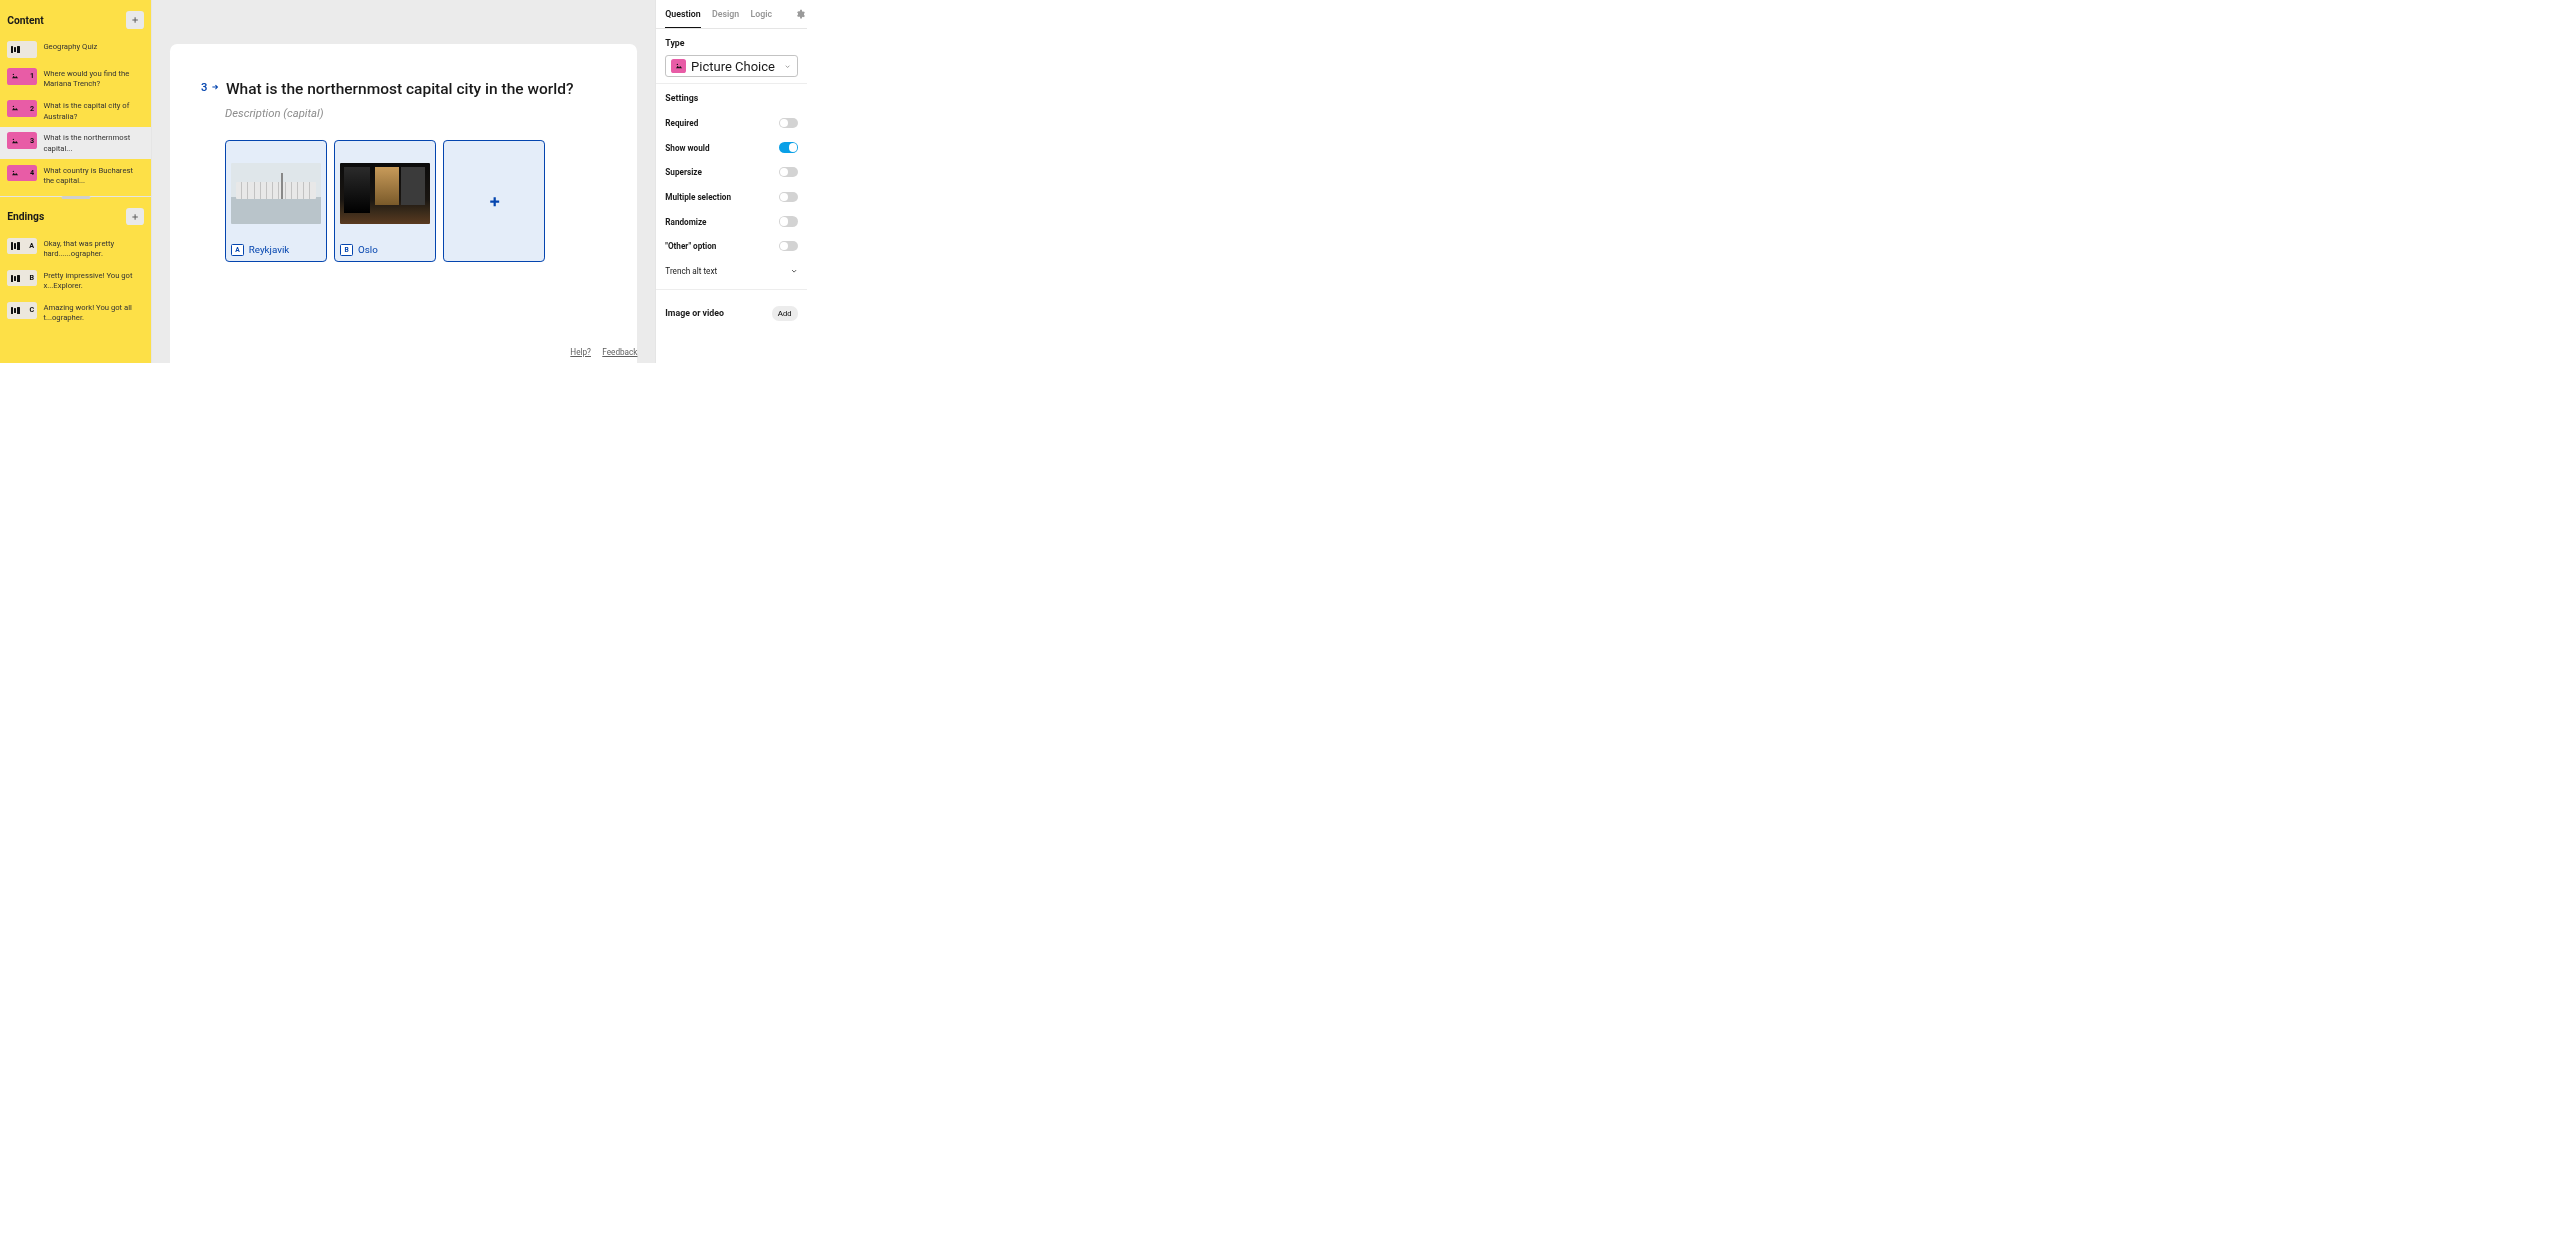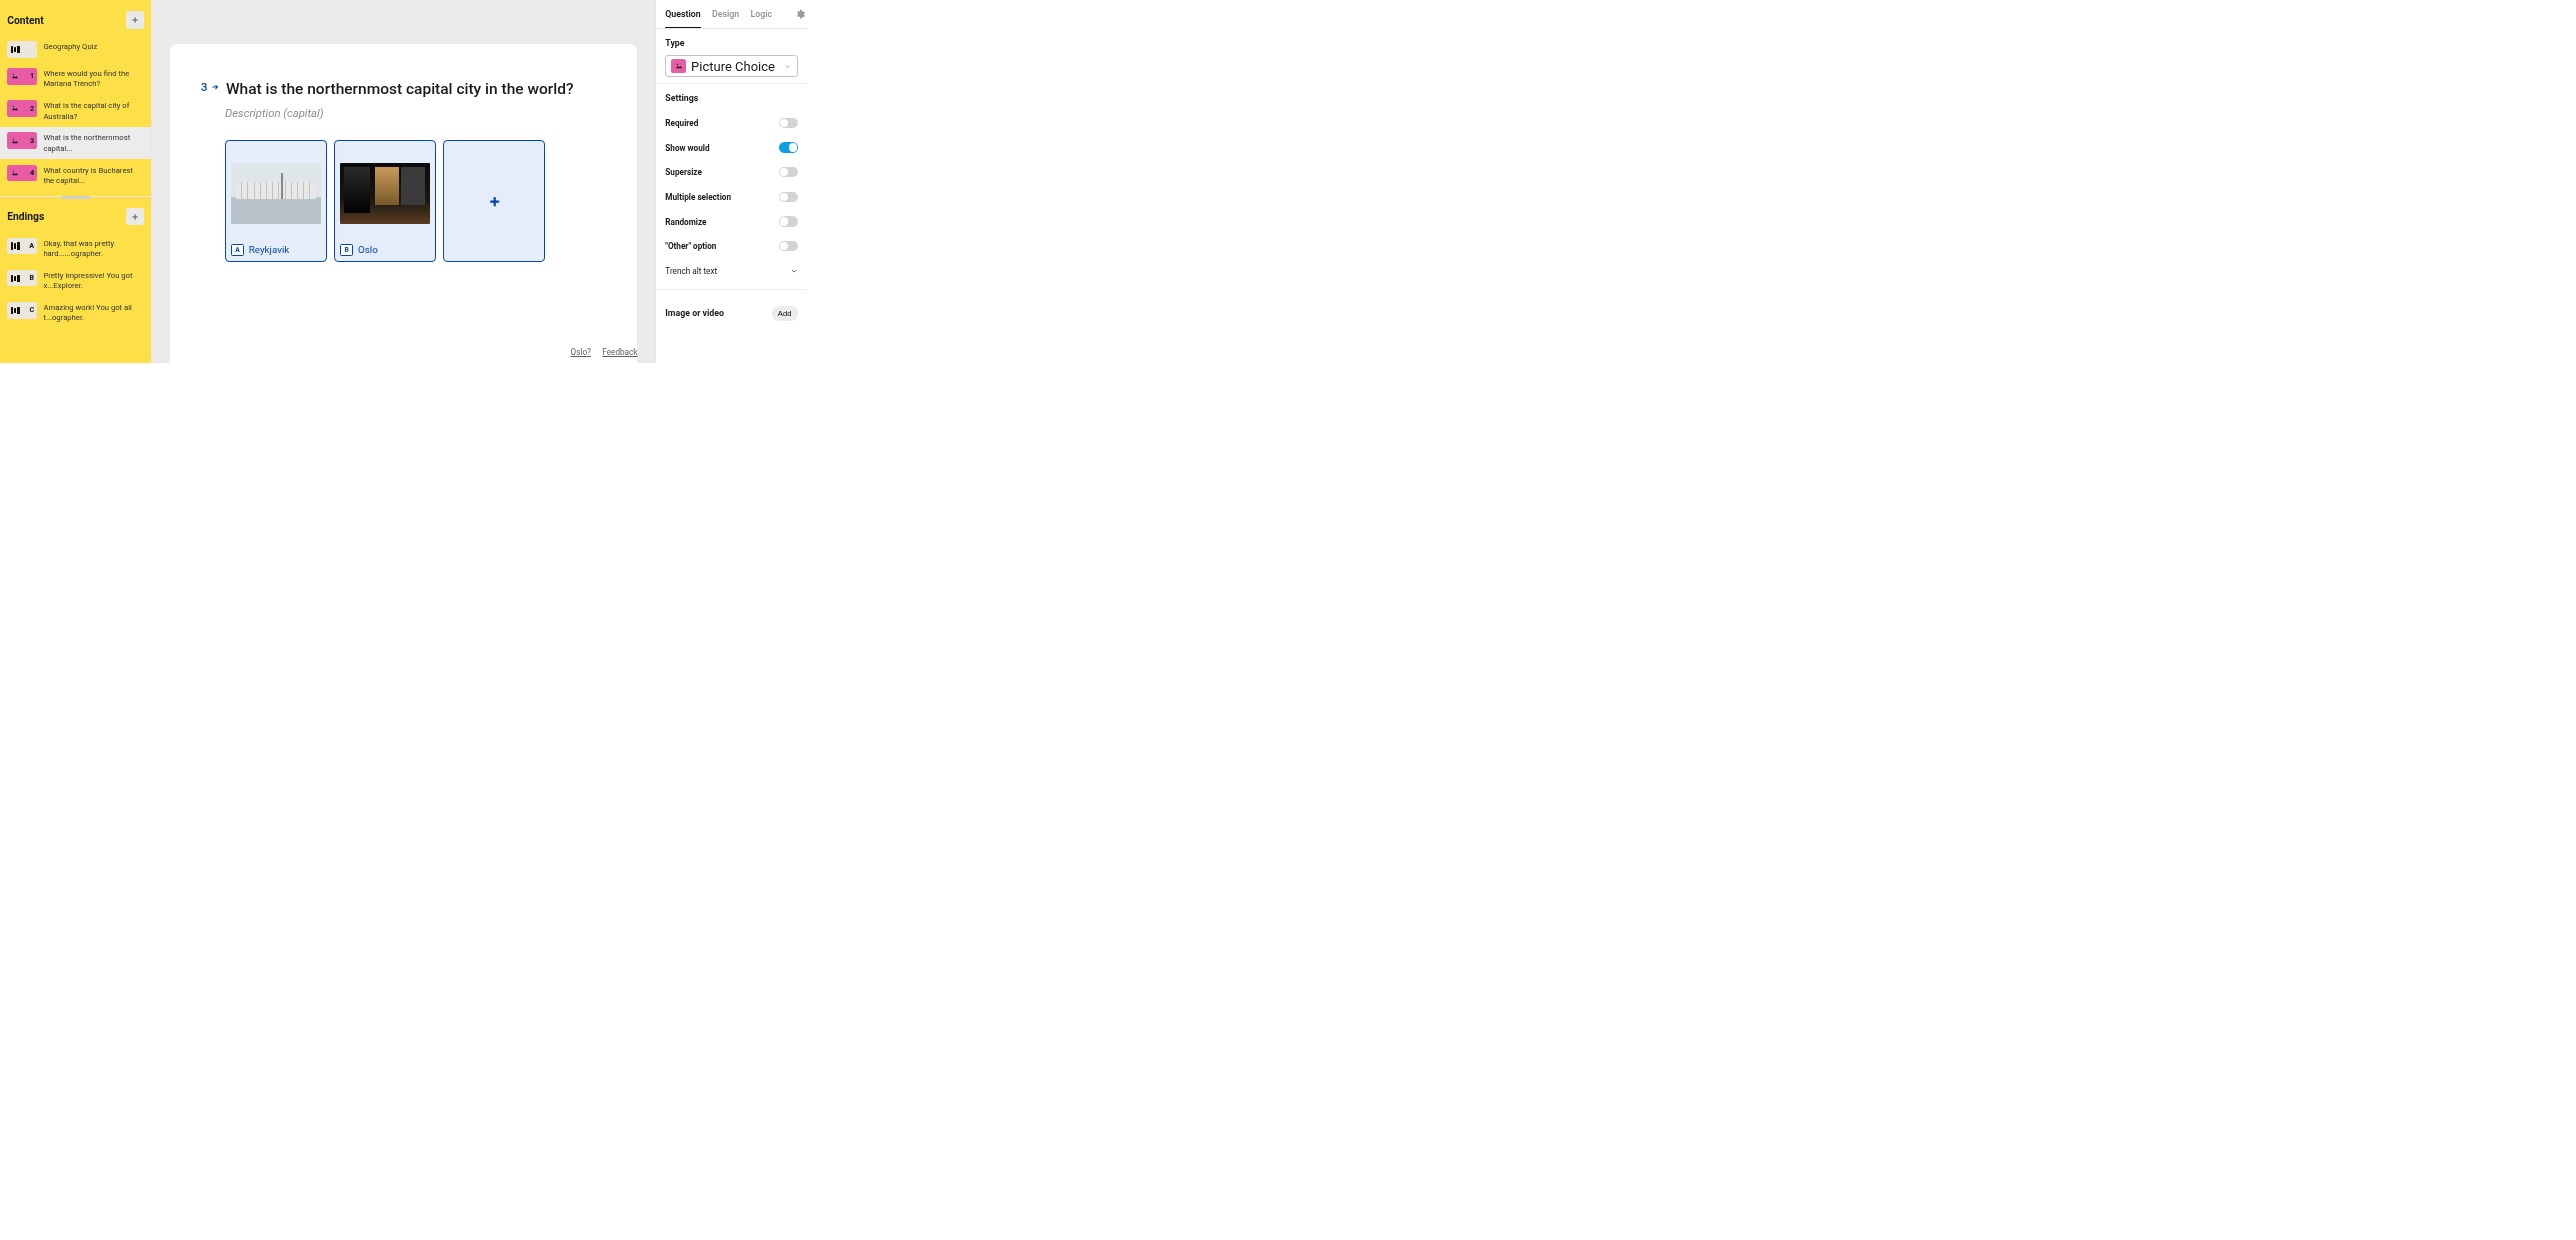--- a/index.html
+++ b/index.html
@@ -401,21 +401,21 @@
         </div>
         <div class="choice add">
           <svg viewBox="0 0 24 24" fill="none" stroke="#0445af" stroke-width="4">
               <path d="M12 4v16M4 12h16"></path>
             </svg>
         </div>
       </div>
     </div>
 
     <div class="help-links">
-      <span>Oslo?</span>
+      <span>Help?</span>
       <span>Feedback</span>
     </div>
   </main>
 
   <aside class="panel-right">
     <div class="tabs">
       <div class="tab active">Question</div>
       <div class="tab">Design</div>
       <div class="tab">Logic</div>
       <div class="spacer"></div>

